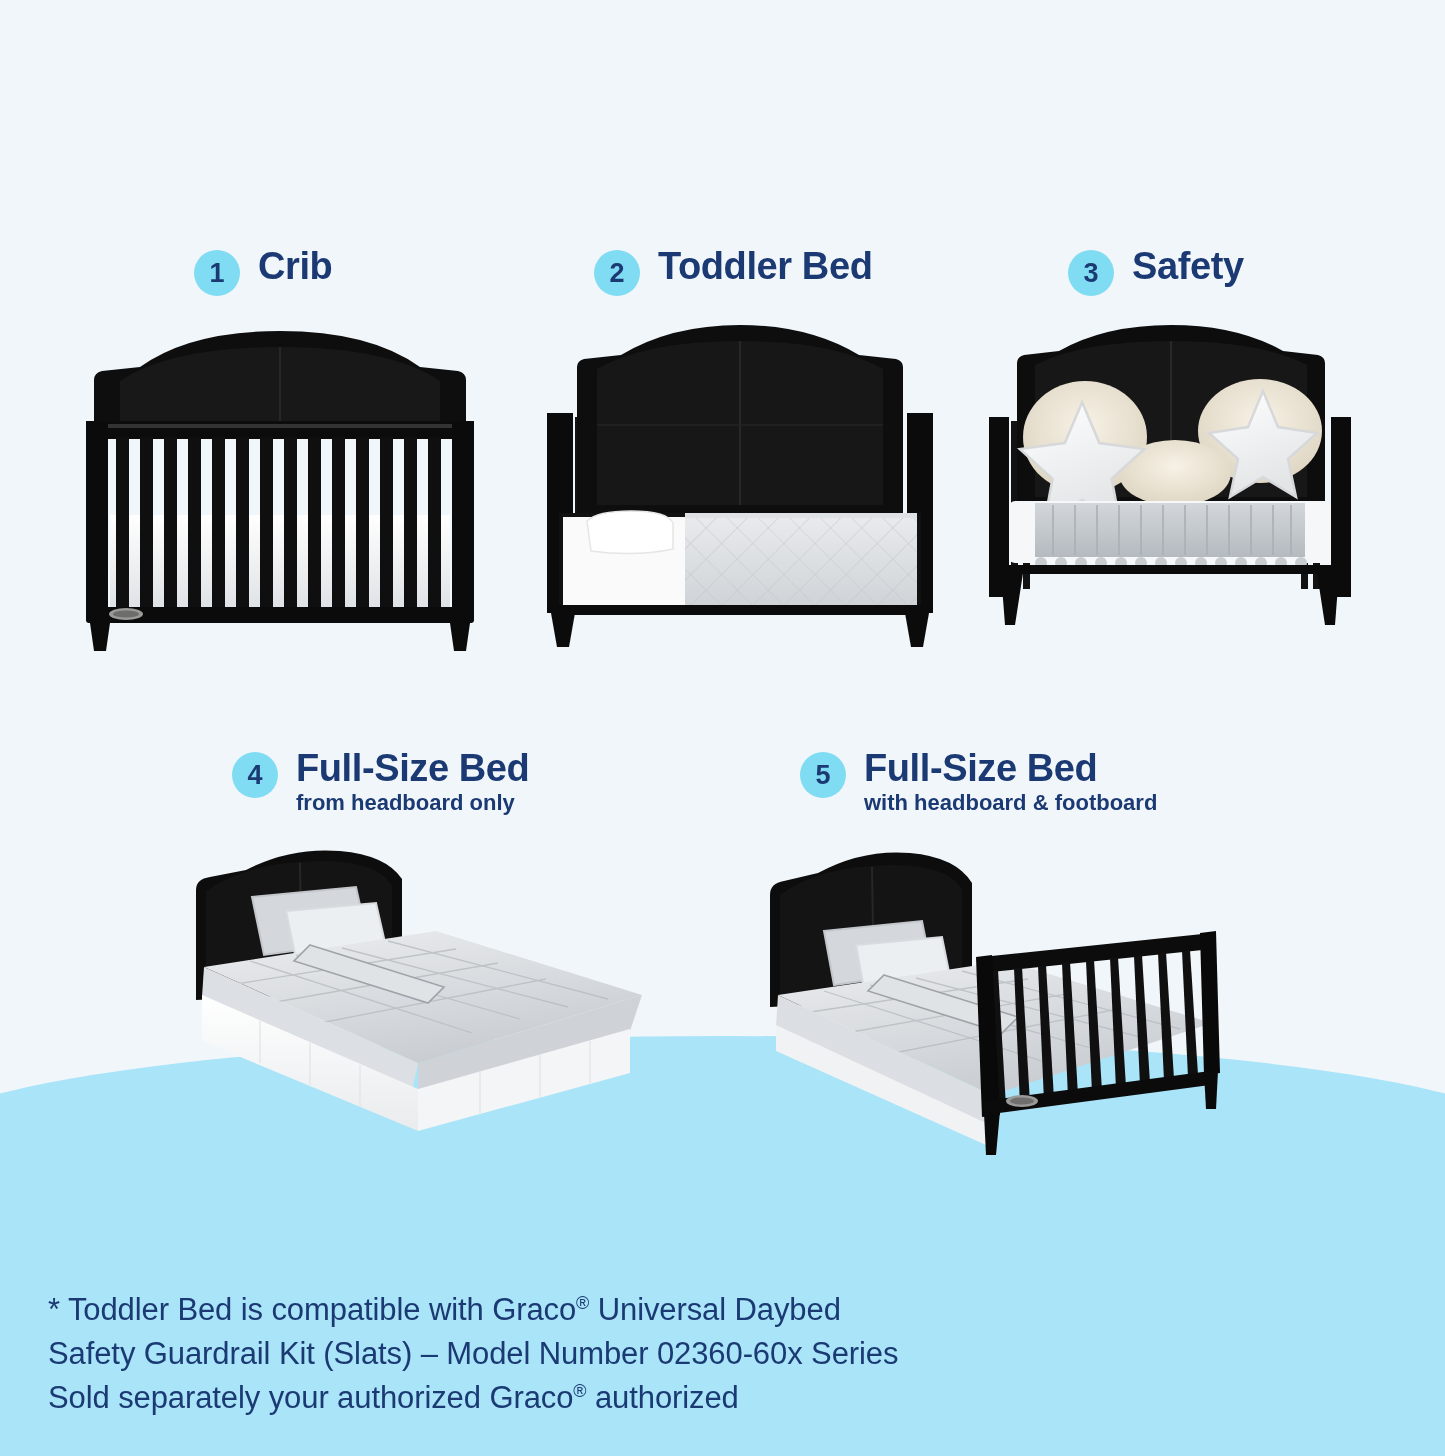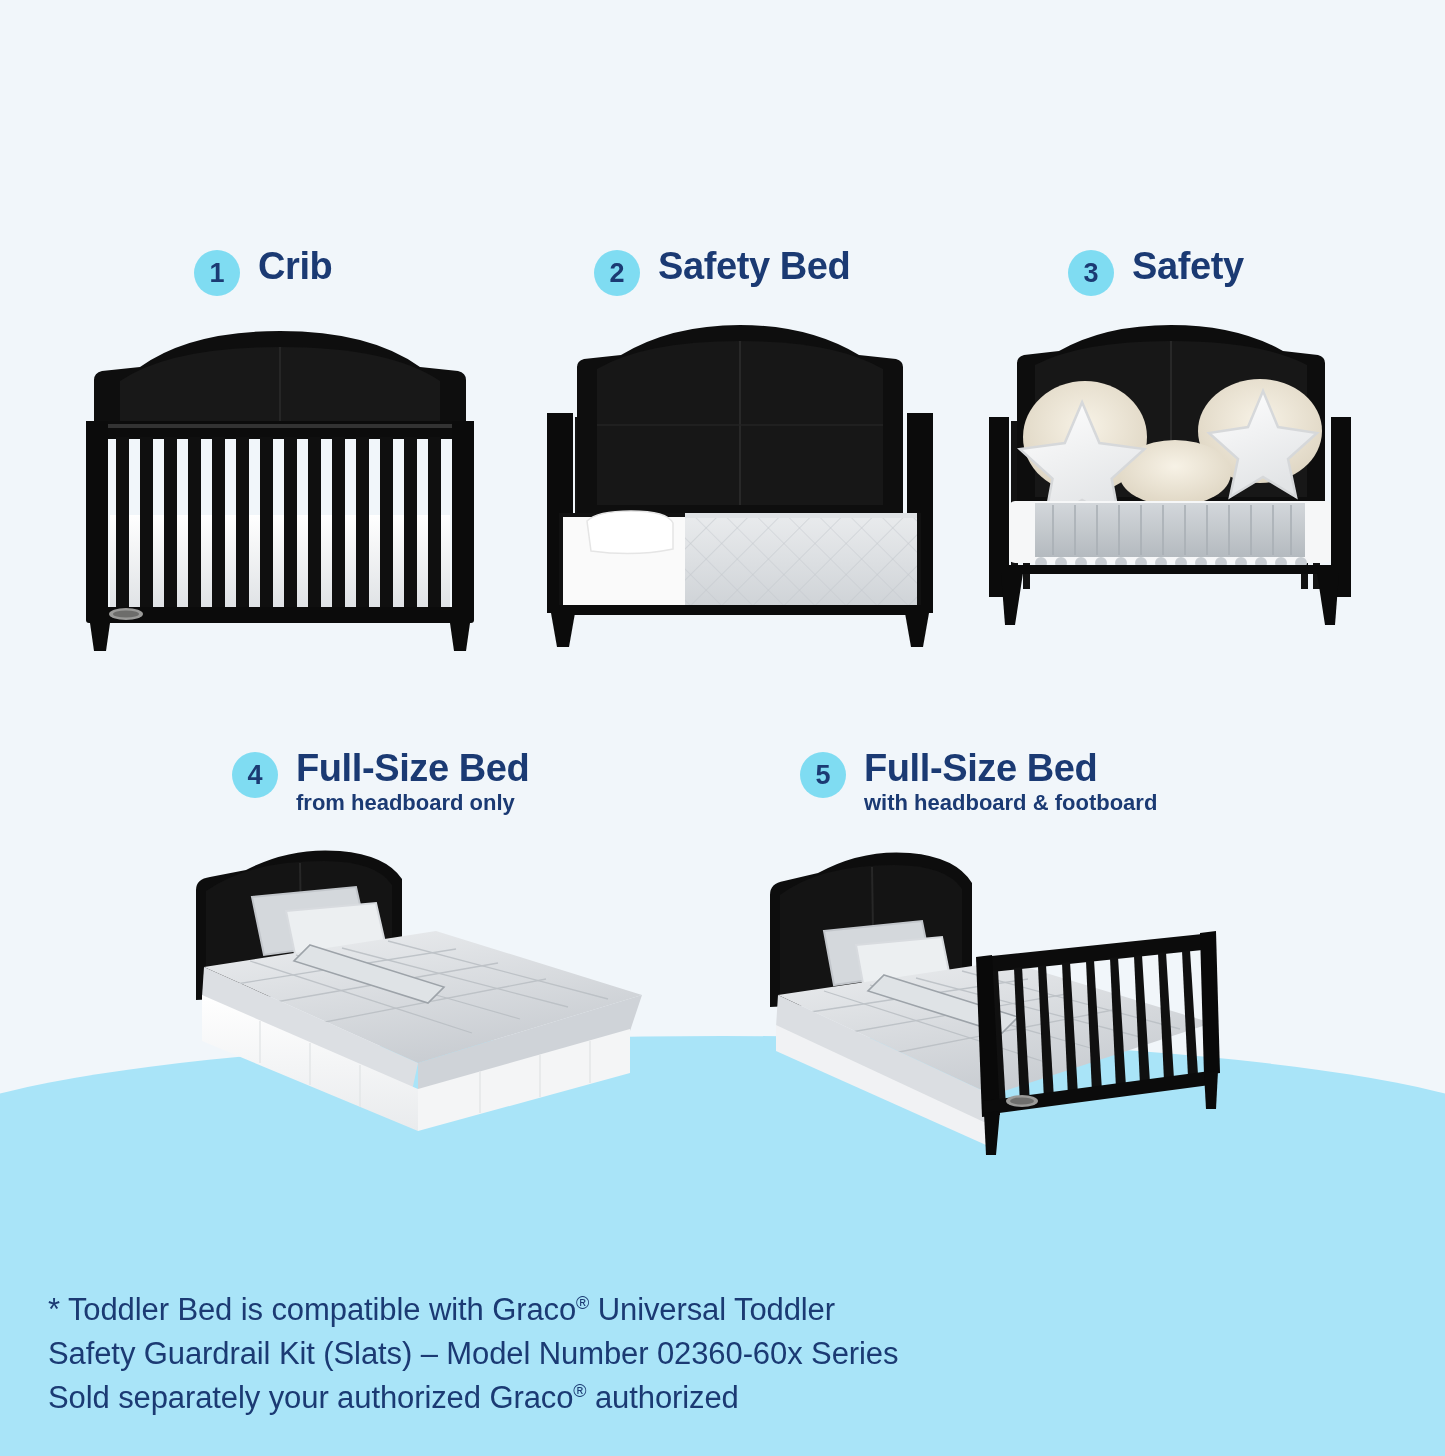--- a/index.html
+++ b/index.html
@@ -152,21 +152,21 @@
       <path d="M370 298 L390 298 L386 326 L374 326 Z" fill="#0b0b0b"></path>
 
       <ellipse cx="46" cy="289" rx="17" ry="6" fill="#9a9a98"></ellipse>
       <ellipse cx="46" cy="289" rx="13" ry="3.6" fill="#6d6d6b"></ellipse>
     </svg>
   </div>
 
   <div class="step-label" style="left:594px; top:246px;">
     <div class="badge">2</div>
     <div class="label-text">
-      <div class="label-main">Safety Bed</div>
+      <div class="label-main">Toddler Bed</div>
     </div>
   </div>
 
   <div class="art" style="left:535px; top:325px; width:410px; height:330px;">
     <svg viewBox="0 0 410 330" xmlns="http://www.w3.org/2000/svg">
       <defs>
         <linearGradient id="quilt2" x1="0" y1="0" x2="0" y2="1">
           <stop offset="0" stop-color="#e9ebed"></stop>
             <stop offset="1" stop-color="#cfd3d7"></stop>
         </linearGradient>
@@ -420,21 +420,21 @@
         <path d="M444 228 L458 226 L456 264 L446 264 Z" fill="#0a0a0a"></path>
 
         <ellipse cx="262" cy="256" rx="16" ry="6" fill="#9a9a98"></ellipse>
         <ellipse cx="262" cy="256" rx="12" ry="3.6" fill="#6f6f6d"></ellipse>
       </g>
     </svg>
   </div>
 
   <div class="bottom-text">
     <div class="foot-line">
-      <span>* Toddler Bed is compatible with Graco</span><span class="reg">®</span><span> Universal Toddler</span>
+      <span>* Toddler Bed is compatible with Graco</span><span class="reg">®</span><span> Universal Daybed</span>
     </div>
     <div class="foot-line">Safety Guardrail Kit (Slats) – Model Number 02360-60x Series</div>
     <div class="foot-line">
       <span>Sold separately your authorized Graco</span><span class="reg">®</span><span> authorized</span>
     </div>
   </div>
 
 </div>
 
 </body></html>

